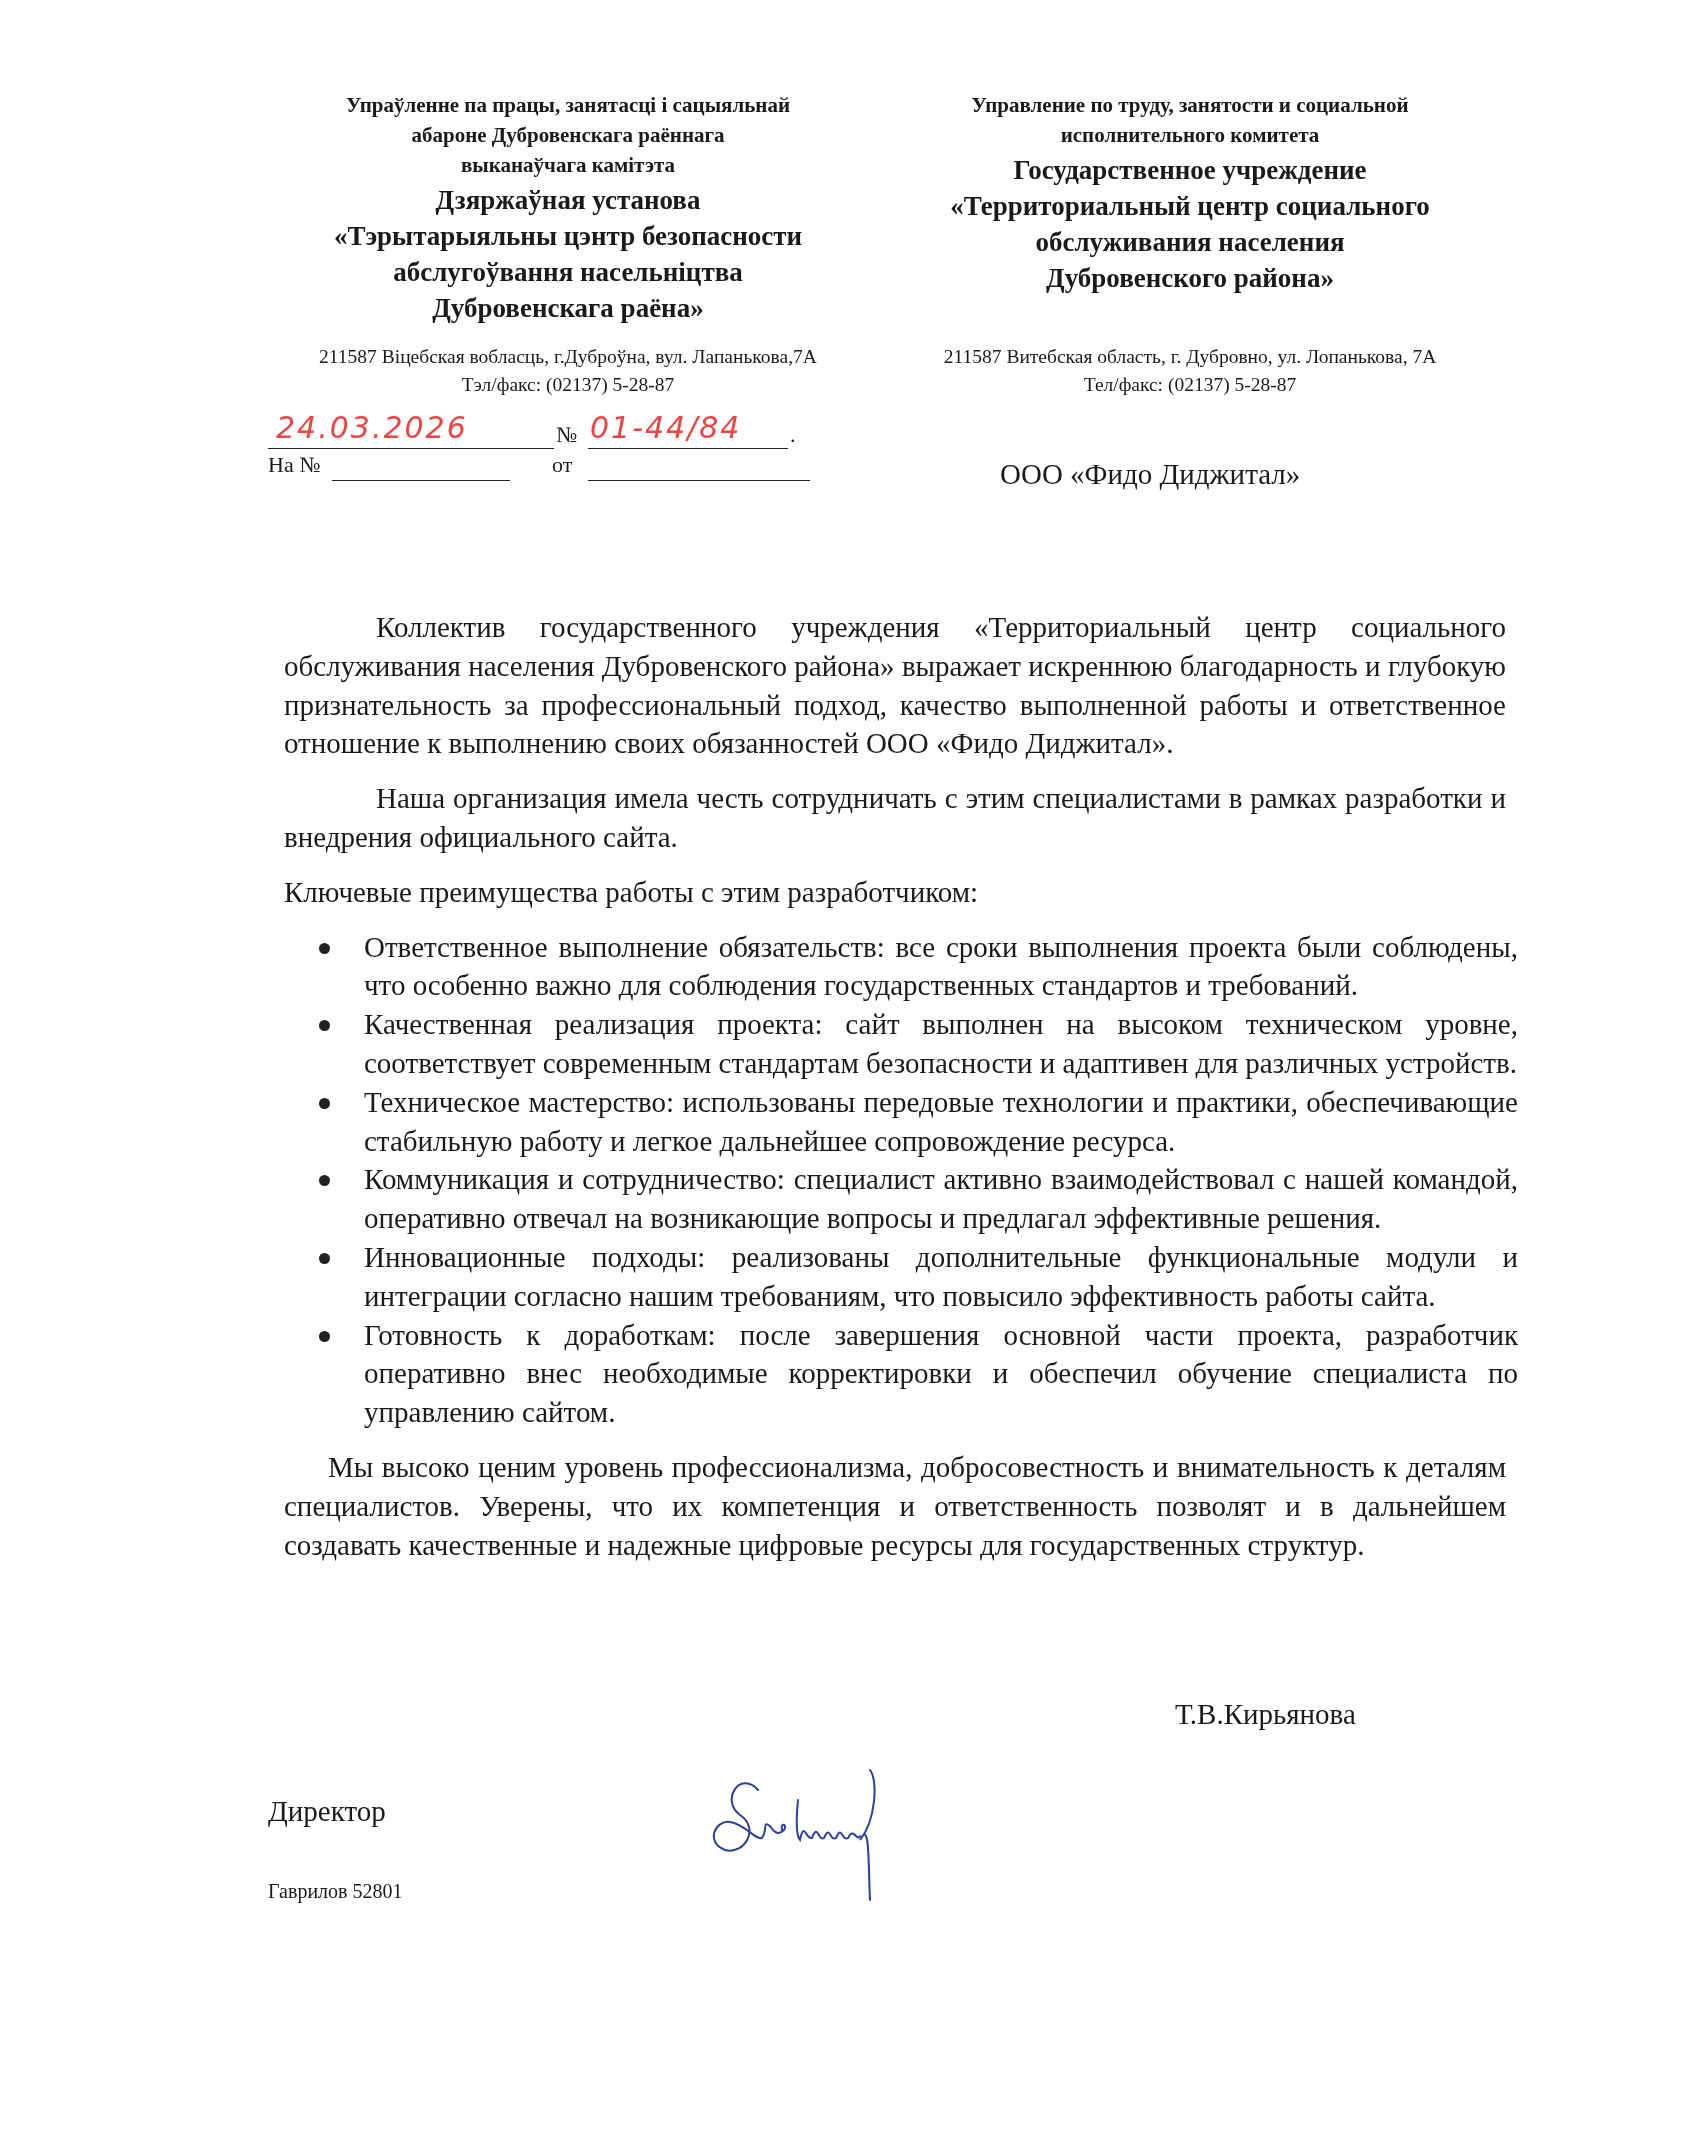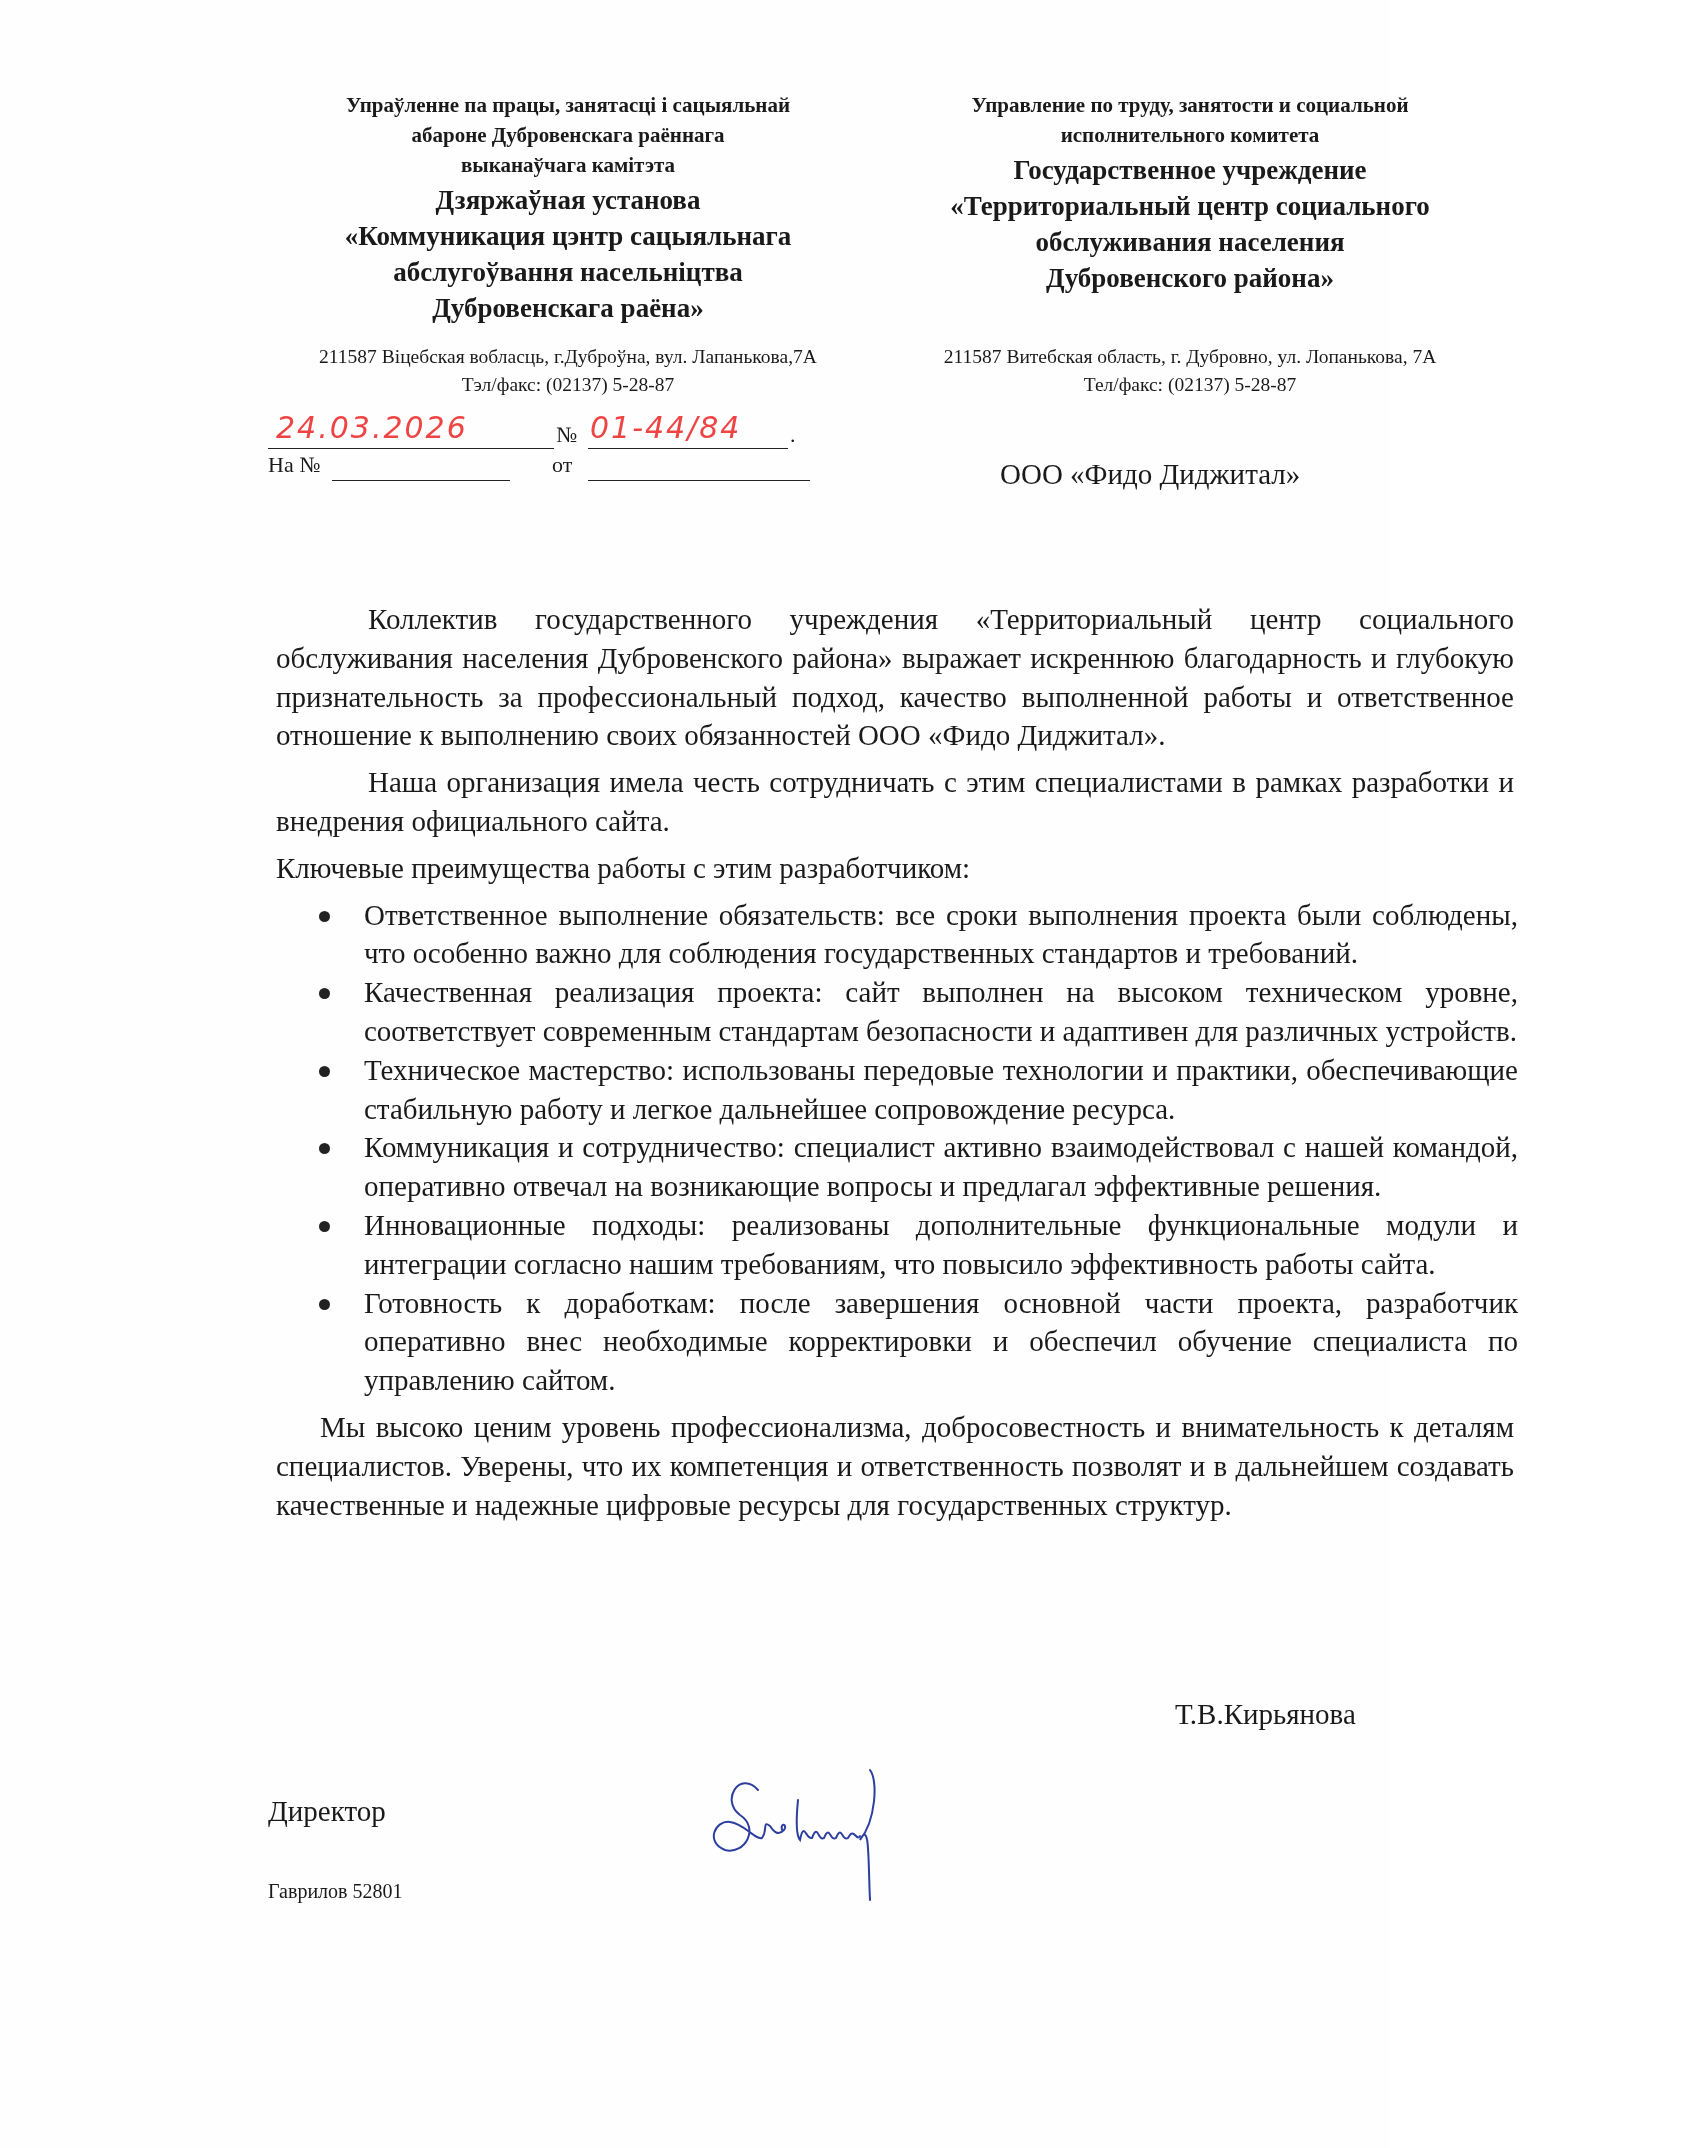--- a/index.html
+++ b/index.html
@@ -23,21 +23,21 @@
   .reg { position: absolute; left: 268px; width: 600px; font-size: 22px; }
   .reg-row1 { top: 410px; height: 44px; }
   .reg-row2 { top: 452px; height: 36px; }
   .hand { font-family: "DejaVu Sans", sans-serif; font-style: italic; color: #ef4444; font-size: 30px; letter-spacing: 2px; }
   .line { position: absolute; border-bottom: 1.5px solid #222; }
 
   .addressee { position: absolute; left: 1000px; top: 458px; font-size: 29px; }
 
   
   .body { position: absolute; left: 268px; width: 1254px; top: 592px; font-size: 29px; line-height: 38.8px; text-align: justify; }
-  .body p { margin: 8px; }
+  .body p { margin: 16px; }
   .indent { text-indent: 92px; }
   .body ul { margin: 4px; padding: 0; list-style: none; }
   .body li { position: relative; padding-left: 92px; }
   .bullet { position: absolute; left: 47px; top: 15px; width: 11px; height: 11px; border-radius: 50%; background: #222; }
 
   
   .sig-title { position: absolute; left: 268px; top: 1795px; font-size: 29px; text-align: right; }
   .sig-name { position: absolute; left: 1131px; top: 1698px; font-size: 29px; margin-left: 44px; }
   .sig-mark { position: absolute; left: 700px; top: 1760px; width: 200px; height: 150px; }
   .executor { position: absolute; left: 268px; top: 1880px; font-size: 20px; }
@@ -45,21 +45,21 @@
 </head>
 <body>
 
 <div class="page">
 
   <div class="hdr-col hdr-left">
     <div class="hdr-small">Упраўленне па працы, занятасці і сацыяльнай</div>
     <div class="hdr-small">абароне Дубровенскага раённага</div>
     <div class="hdr-small">выканаўчага камітэта</div>
     <div class="hdr-big first">Дзяржаўная установа</div>
-    <div class="hdr-big">«Коммуникация цэнтр сацыяльнага</div>
+    <div class="hdr-big">«Тэрытарыяльны цэнтр безопасности</div>
     <div class="hdr-big">абслугоўвання насельніцтва</div>
     <div class="hdr-big">Дубровенскага раёна»</div>
   </div>
 
   <div class="hdr-col hdr-right">
     <div class="hdr-small">Управление по труду, занятости и социальной</div>
     <div class="hdr-small">исполнительного комитета</div>
     <div class="hdr-big first">Государственное учреждение</div>
     <div class="hdr-big">«Территориальный центр социального</div>
     <div class="hdr-big">обслуживания населения</div>

